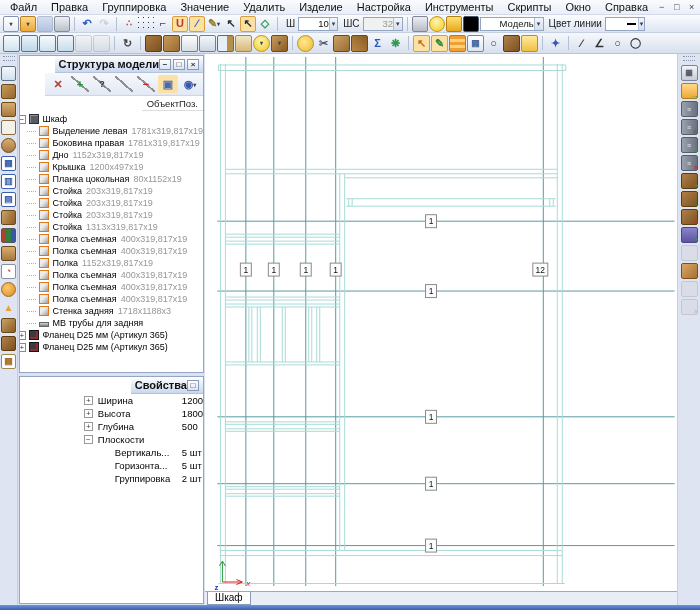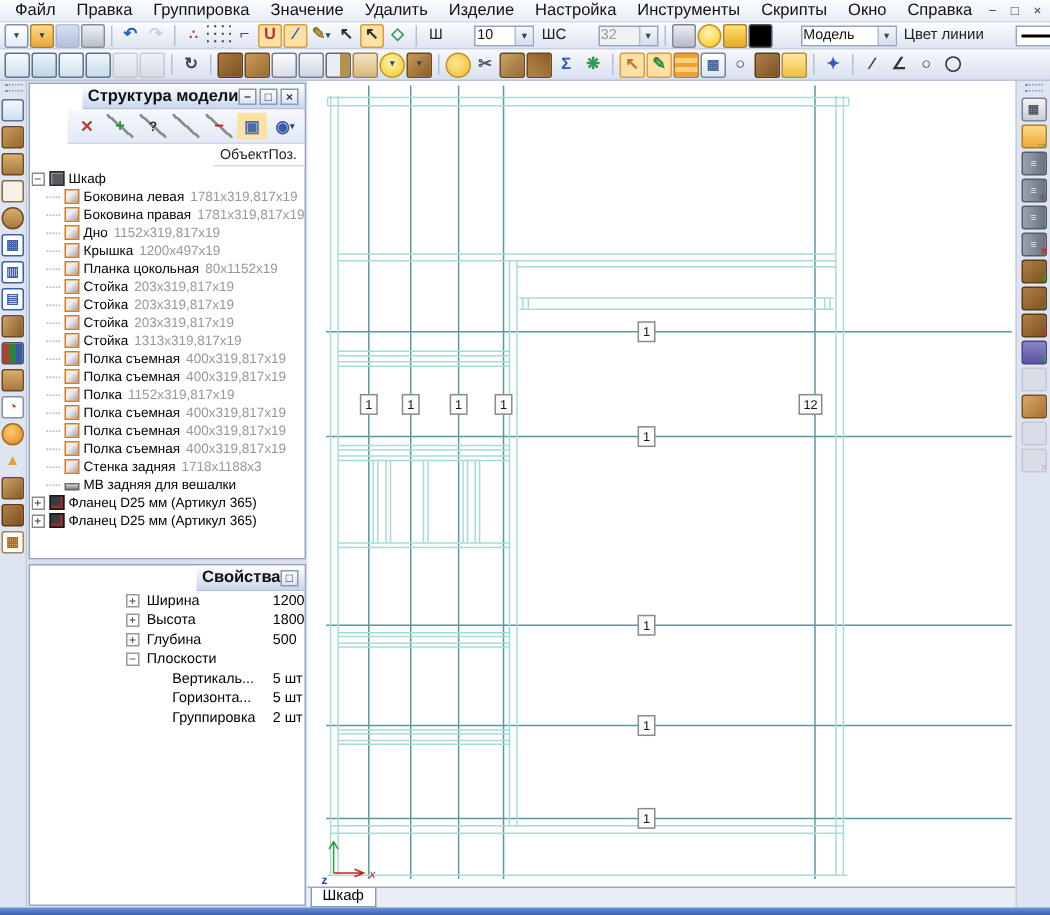--- a/index.html
+++ b/index.html
@@ -16,21 +16,21 @@
   .ic{width:16px;height:16px;border:1px solid transparent;border-radius:2px;display:flex;align-items:center;justify-content:center;font-weight:bold;font-size:11px;position:relative;box-sizing:border-box;flex:none;}
   .toolbar2 .ic{width:17px;height:17px;}
   .ic span{line-height:1;}
   .ic .bd{position:absolute;right:-2px;bottom:-2px;font-size:8px;font-weight:bold;line-height:1;}
   .ddarr{font-size:6px;color:#345;margin-left:0px;flex:none;}
   .pr{background:#fbe1a3;border-color:#dc9e3c;}
   .dis{opacity:.45;}
   .rnd{border-radius:50%;}
   .sep{width:1px;height:14px;background:#b4bfd3;margin:0 3px;flex:none;}
   .tlabel{font-size:10px;color:#222;margin:0 2px 0 4px;white-space:nowrap;}
-  .combo{height:14px;background:#fff;border:1px solid #93a5c0;display:flex;align-items:center;font-size:9.5px;padding-left:1px;color:#111;box-sizing:border-box;flex:none;margin-left:18px;}
+  .combo{height:14px;background:#fff;border:1px solid #93a5c0;display:flex;align-items:center;font-size:9.5px;padding-left:19px;color:#111;box-sizing:border-box;flex:none;}
   .combo .arr{margin-left:auto;width:11px;height:100%;display:flex;align-items:center;justify-content:center;background:linear-gradient(#f4f7fb,#d5deee);border-left:1px solid #b0bdd2;}
   .combo .arr::after{content:"▾";font-size:7px;color:#345;}
   .combo.dis2{background:#f1f1f1;color:#999;text-align:center;}
   .lineSw{width:22px;height:2px;background:#000;margin:0 2px;}
   
   .main{flex:1;display:flex;min-height:0;}
   .lstrip,.rstrip{background:#dfe4f2;display:flex;flex-direction:column;align-items:center;padding-top:2px;gap:3px;flex:none;box-sizing:border-box;}
   .lstrip{width:18px;border-right:1px solid #c6cfe2;}
   .rstrip{width:23px;border-left:1px solid #c6cfe2;gap:2px;}
   .lstrip .ic{width:15px;height:15px;font-size:10px;}
@@ -323,21 +323,21 @@
         <div class="tree" id="tree">
             <div class="trow">
               <div class="texp">−</div>
               <div class="ticon cab"></div>
               <span class="tname">Шкаф</span>
             </div>
             <div class="trow">
               <div class="tindent"></div>
               <div class="tjoint"></div>
               <div class="ticon part"></div>
-              <span class="tname">Боковина левая</span>
+              <span class="tname">Выделение левая</span>
               <span class="tdims">1781x319,817x19</span>
             </div>
             <div class="trow">
               <div class="tindent"></div>
               <div class="tjoint"></div>
               <div class="ticon part"></div>
               <span class="tname">Боковина правая</span>
               <span class="tdims">1781x319,817x19</span>
             </div>
             <div class="trow">
@@ -435,21 +435,21 @@
               <div class="tindent"></div>
               <div class="tjoint"></div>
               <div class="ticon part"></div>
               <span class="tname">Стенка задняя</span>
               <span class="tdims">1718x1188x3</span>
             </div>
             <div class="trow">
               <div class="tindent"></div>
               <div class="tjoint"></div>
               <div class="ticon pipe"></div>
-              <span class="tname">МВ задняя для вешалки</span>
+              <span class="tname">МВ трубы для задняя</span>
             </div>
             <div class="trow">
               <div class="texp">+</div>
               <div class="ticon flange"></div>
               <span class="tname">Фланец D25 мм (Артикул 365)</span>
             </div>
             <div class="trow">
               <div class="texp">+</div>
               <div class="ticon flange"></div>
               <span class="tname">Фланец D25 мм (Артикул 365)</span>

